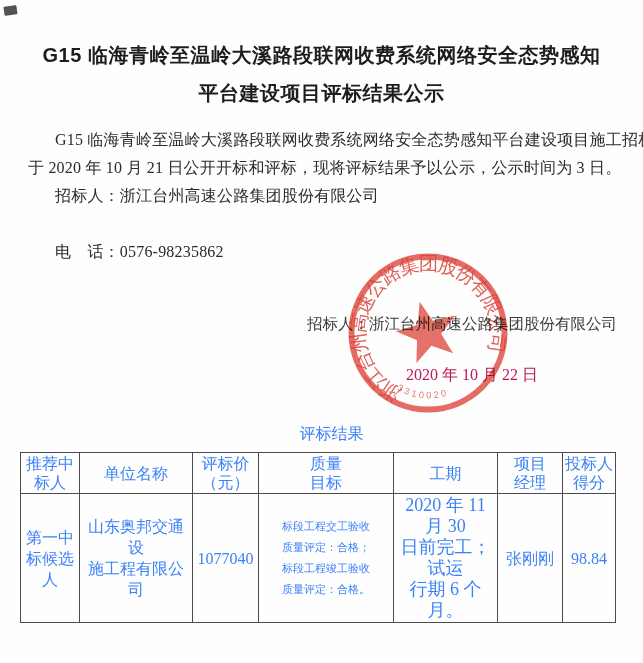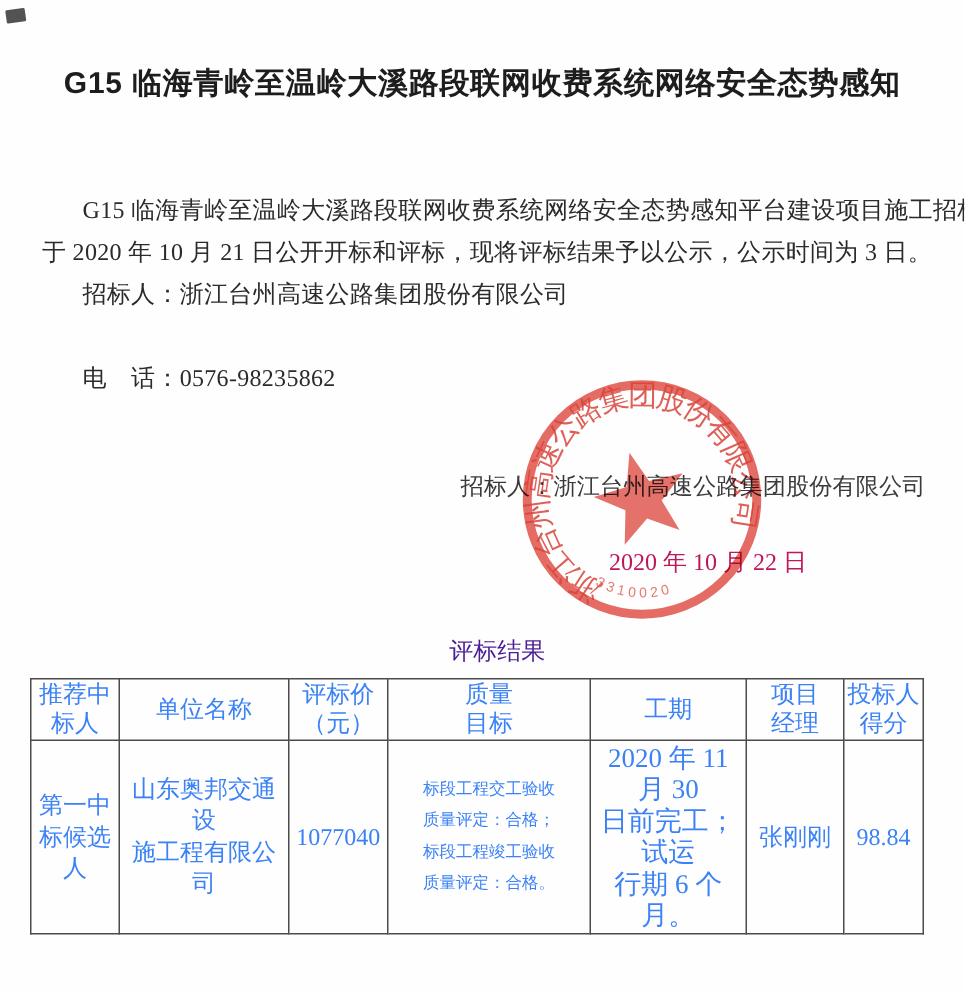--- a/index.html
+++ b/index.html
@@ -22,21 +22,21 @@
   .title2{top:80px;}
   .body-line{font-size:16px;color:#2b2b2b;letter-spacing:.2px;white-space:nowrap;}
   .para1{left:55px;top:130px;}
   .para2{left:28px;top:158px;}
   .info1{left:55px;top:186px;}
   .info2{left:55px;top:214px;}
   .info3{left:55px;top:242px;}
   .sig-tenderer{left:307px;top:314px;font-size:15.5px;white-space:nowrap;color:#3a3a3a;}
   .sig-date{left:406px;top:365px;font-size:16px;white-space:nowrap;color:#be185d;}
   .seal{left:343px;top:248px;mix-blend-mode:multiply;opacity:.92;}
-  .table-caption{left:0;right:0;top:424px;text-align:center;font-size:16px;color:#4c1d95;margin-left:20px;}
+  .table-caption{left:0;right:0;top:424px;text-align:center;font-size:16px;color:#3b82f6;margin-left:20px;}
   table.results{
     position:absolute;left:20px;top:452px;width:595px;height:158px;
     border-collapse:collapse;table-layout:fixed;
     font-size:16px;color:#3b82f6;
   }
   table.results th,table.results td{
     border:1px solid #4b4b4b;text-align:center;vertical-align:middle;
     padding:1px 2px;white-space:pre-line;font-weight:normal;
   }
   table.results thead tr{height:40px;}
@@ -47,20 +47,21 @@
   td.duration-cell{font-size:18px;line-height:21px;}
 </style>
 </head>
 <body>
 
 <div class="page">
 
   <div class="abs scan-mark"></div>
 
   <div class="abs title title1">G15 临海青岭至温岭大溪路段联网收费系统网络安全态势感知</div>
+  <div class="abs title title2">平台建设项目评标结果公示</div>
 
   <div class="abs body-line para1">G15 临海青岭至温岭大溪路段联网收费系统网络安全态势感知平台建设项目施工招标已</div>
   <div class="abs body-line para2">于 2020 年 10 月 21 日公开开标和评标，现将评标结果予以公示，公示时间为 3 日。</div>
 
   <div class="abs body-line info1">招标人：浙江台州高速公路集团股份有限公司</div>
   <div class="abs body-line info3">电　话：0576-98235862</div>
 
   <div class="abs sig-tenderer">招标人：浙江台州高速公路集团股份有限公司</div>
   <div class="abs sig-date">2020 年 10 月 22 日</div>
 

